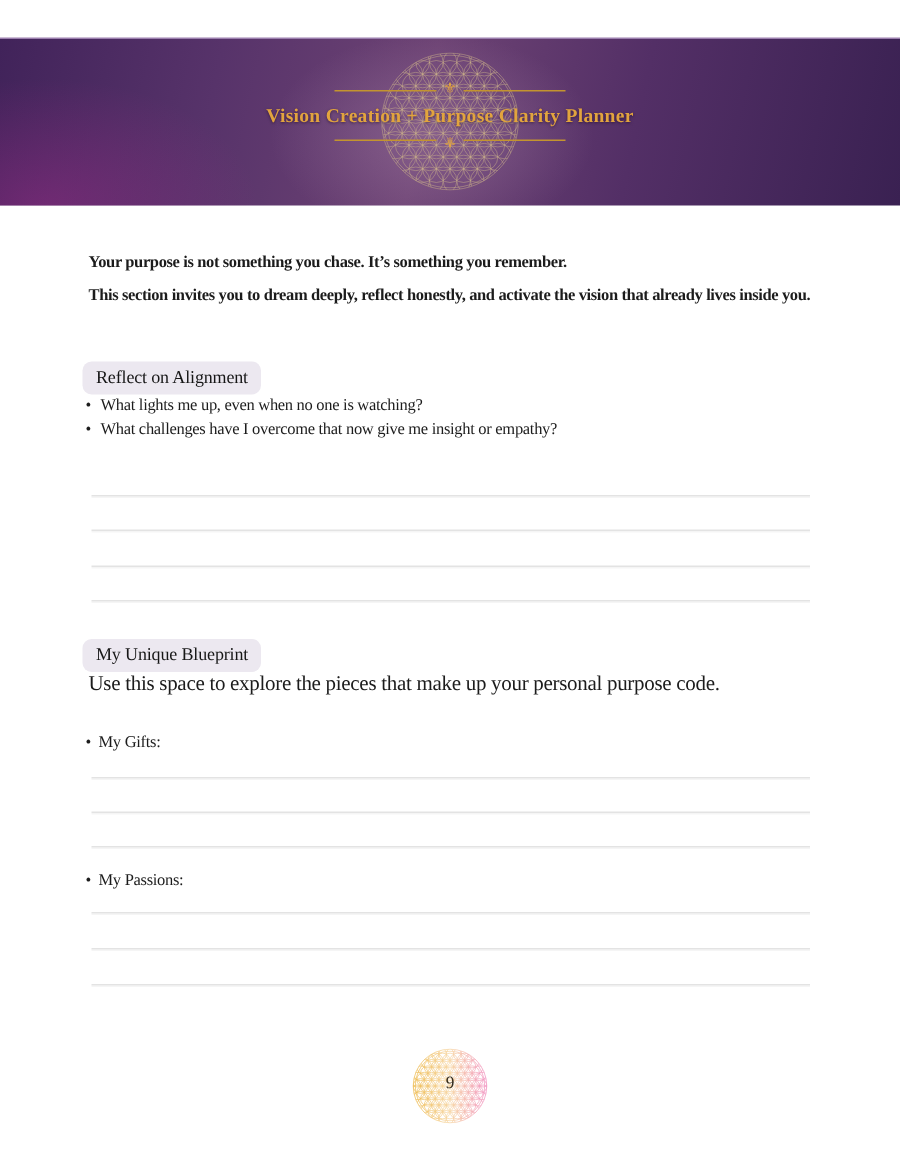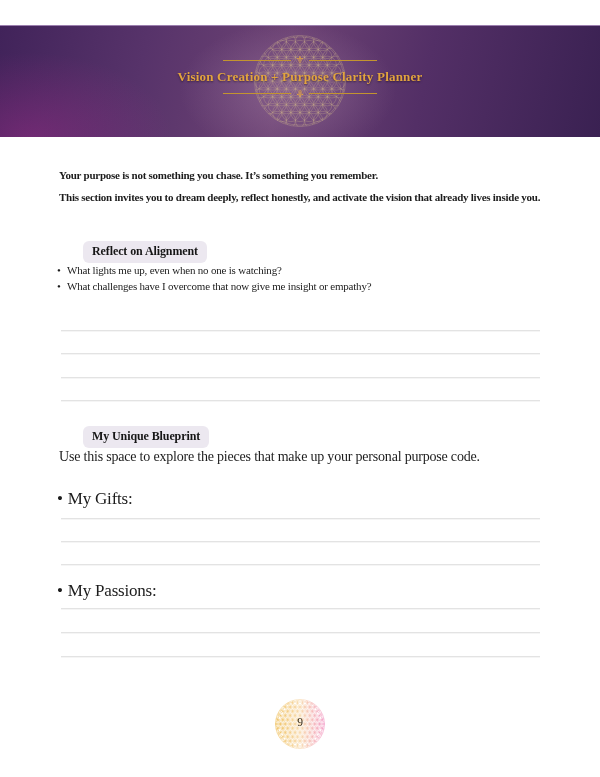--- a/index.html
+++ b/index.html
@@ -34,27 +34,27 @@
   h1.title {
     margin:3px 0 2px 0; font-size:13px; font-weight:bold; letter-spacing:.2px;
     color:var(--accent_gold,#e2a43e); text-shadow:0 1px 2px rgba(20,5,30,.55);
     white-space:nowrap; position:relative; z-index:2;
   }
   
   .intro { position:absolute; left:59px; width:484px; font-size:11px; letter-spacing:-.25px; line-height:16px;font-weight:bold; }
   .pill {
     position:absolute; left:55px; background:var(--heading_pill_bg,#ece8f0);
     border-radius:6px; padding:3px 9px 4px 9px;
-    font-size:12px; font-weight:bold; color:#161616; letter-spacing:-.1px;margin-left:28px;
+    font-size:12px; font-weight:normal; color:#161616; letter-spacing:-.1px;
   }
   ul.bullets { position:absolute; left:57px; width:486px; list-style:none; }
   ul.bullets li { font-size:11px; letter-spacing:-.2px; line-height:15.5px; padding-left:10px; position:relative; }
   ul.bullets li::before { content:"•"; position:absolute; left:0; top:0; }
   .desc { position:absolute; left:59px; width:484px; font-size:14px; letter-spacing:-.2px; }
-  .prompt { position:absolute; left:57px; font-size:17px; letter-spacing:-.2px; }
+  .prompt { position:absolute; left:57px; font-size:11px; letter-spacing:-.2px; }
   .prompt .dot { margin-right:5px; }
   .wline {
     position:absolute; left:61px; width:479px; height:1px;
     background:var(--writing_line_gray,#e3e3e3); box-shadow:0 1px 0 rgba(0,0,0,.04);
   }
   
   .badge { position:absolute; left:274px; top:698px; width:52px; height:52px; }
   .badge svg { position:absolute; left:0; top:0; width:52px; height:52px; }
   .pnum {
     position:absolute; left:0; top:0; width:52px; height:52px;

